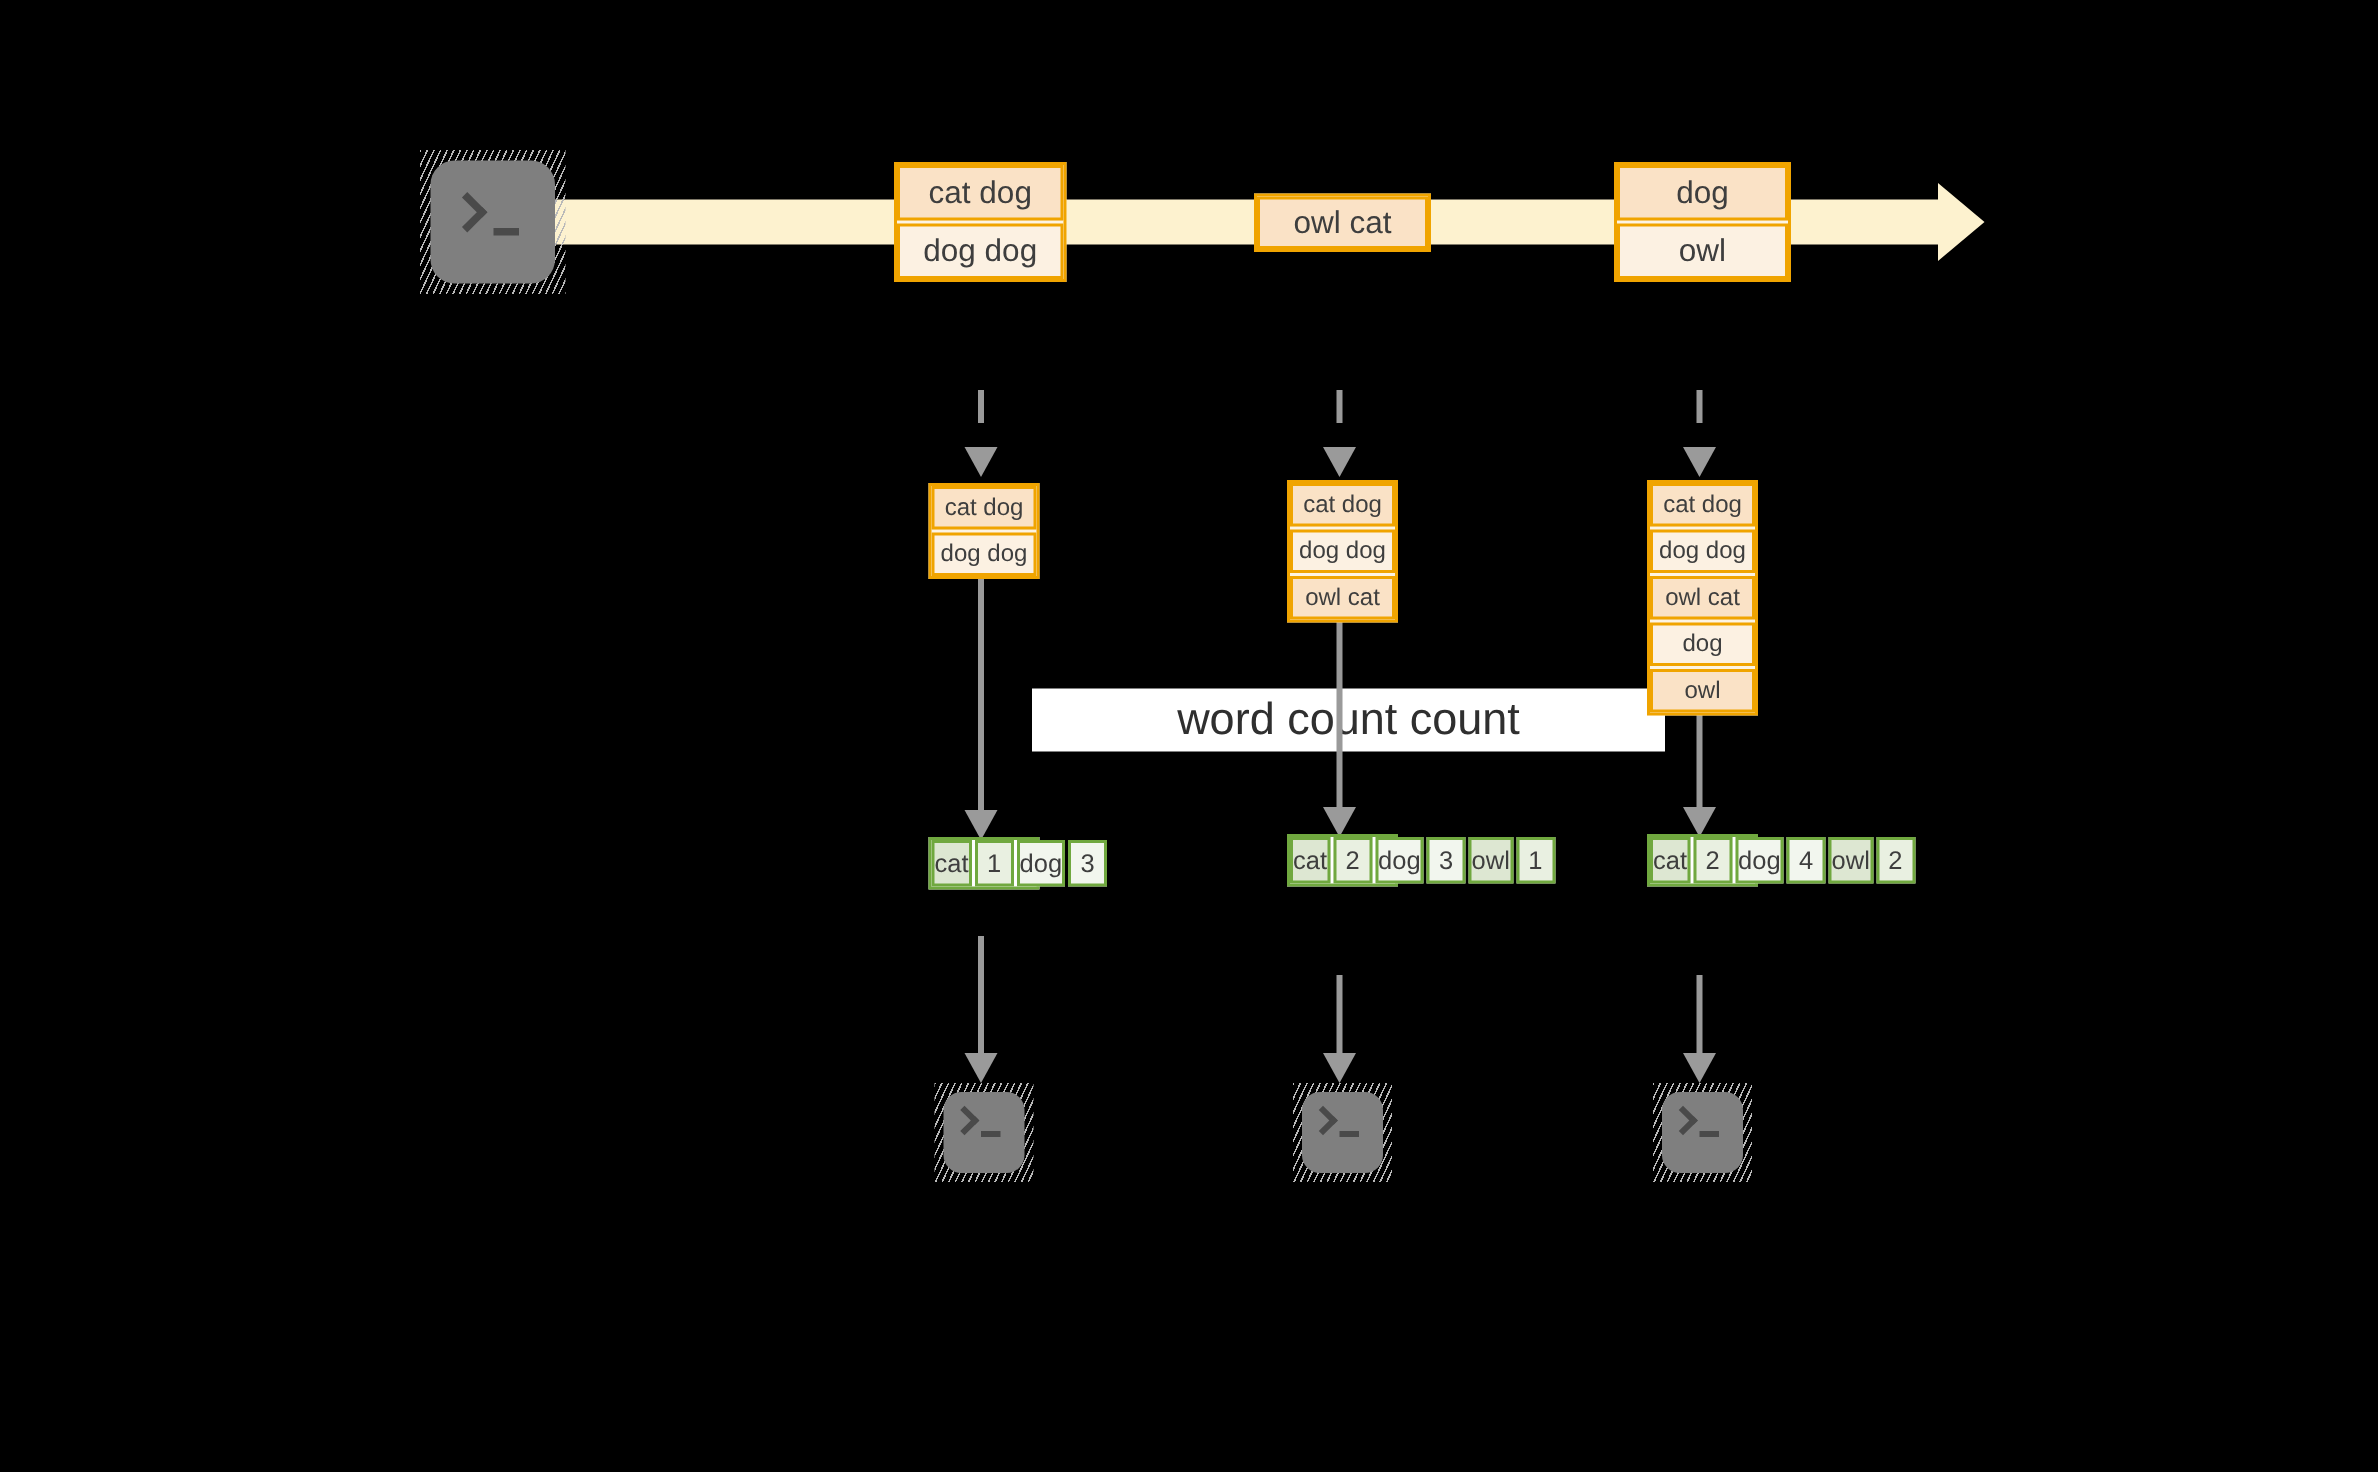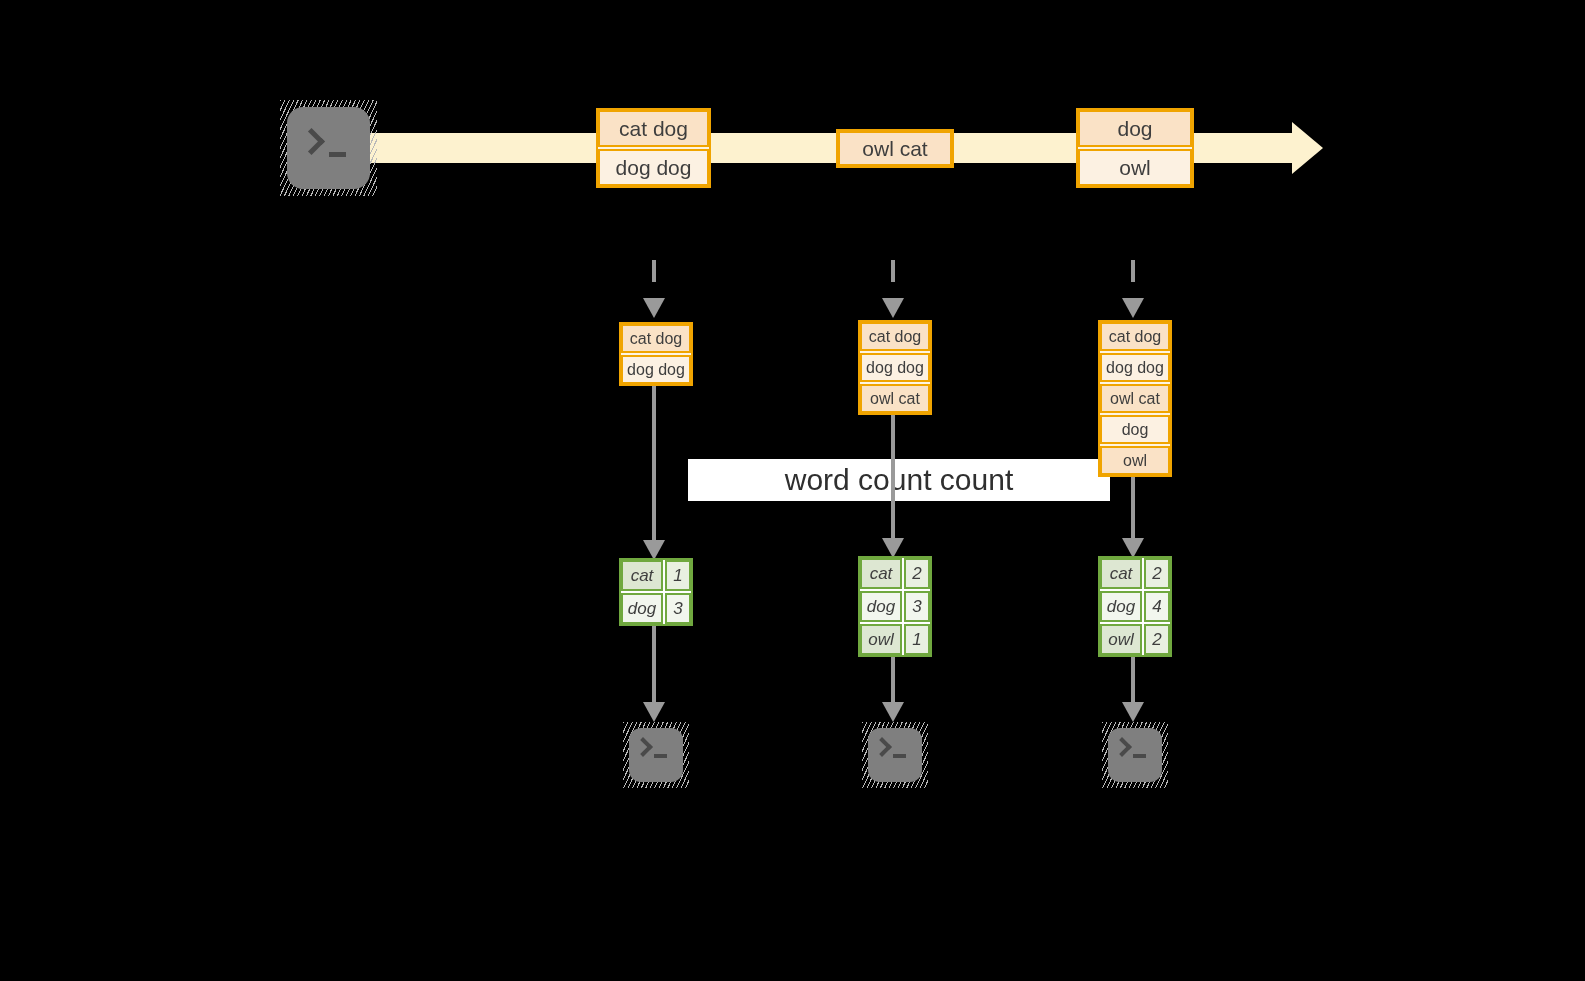--- a/index.html
+++ b/index.html
@@ -27,22 +27,22 @@
   
   .vdash{position:absolute;width:4px;z-index:3;
          background:repeating-linear-gradient(to bottom,#9a9a9a 0 22px,transparent 22px 34px);}
   .vline{position:absolute;width:4px;background:#9a9a9a;z-index:3;}
   .head{position:absolute;width:0;height:0;z-index:3;
         border-left:11px solid transparent;border-right:11px solid transparent;border-top:20px solid #9a9a9a;}
   
   .qlabel{position:absolute;left:688px;top:459px;width:422px;height:42px;background:#fff;z-index:2;
           text-align:center;line-height:42px;font-size:30px;color:#2f2f2f;}
   
-  .gtab{position:absolute;display:flex;flex-direction:column;gap:2px;background:#fff;
-        border:2px solid #70a83f;z-index:4;width:70px;font-style:italic;}
+  .gtab{position:absolute;display:flex;flex-direction:row;gap:2px;background:#fff;
+        border:2px solid #70a83f;z-index:4;width:70px;}
   .grow{display:flex;gap:2px;}
   .grow>div{border:2px solid #70a83f;height:27px;line-height:27px;font-size:17px;text-align:center;}
   .gword{flex:1;}
   .gcount{width:22px;}
   .grow:nth-child(odd) .gword{background:#dde7d2;}
   .grow:nth-child(odd) .gcount{background:#e9f0e1;}
   .grow:nth-child(even) .gword,.grow:nth-child(even) .gcount{background:#f2f6ee;}
   .g1{left:619px;top:558px;}
   .g2{left:858px;top:556px;}
   .g3{left:1098px;top:556px;}

